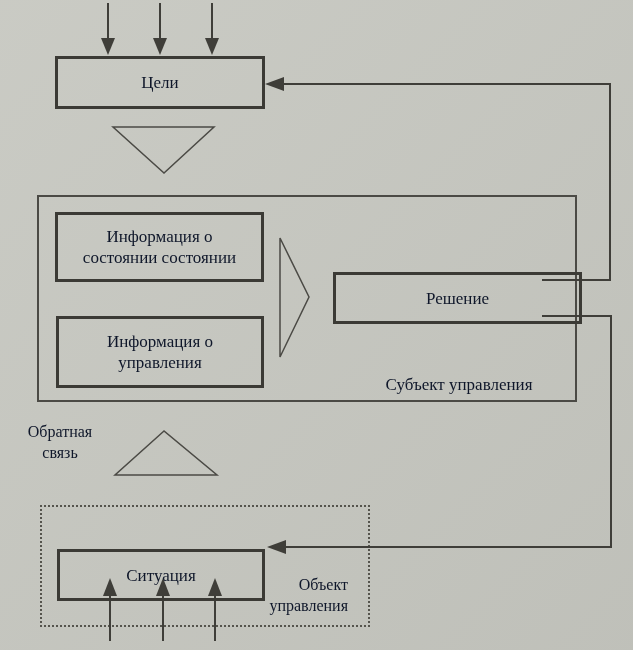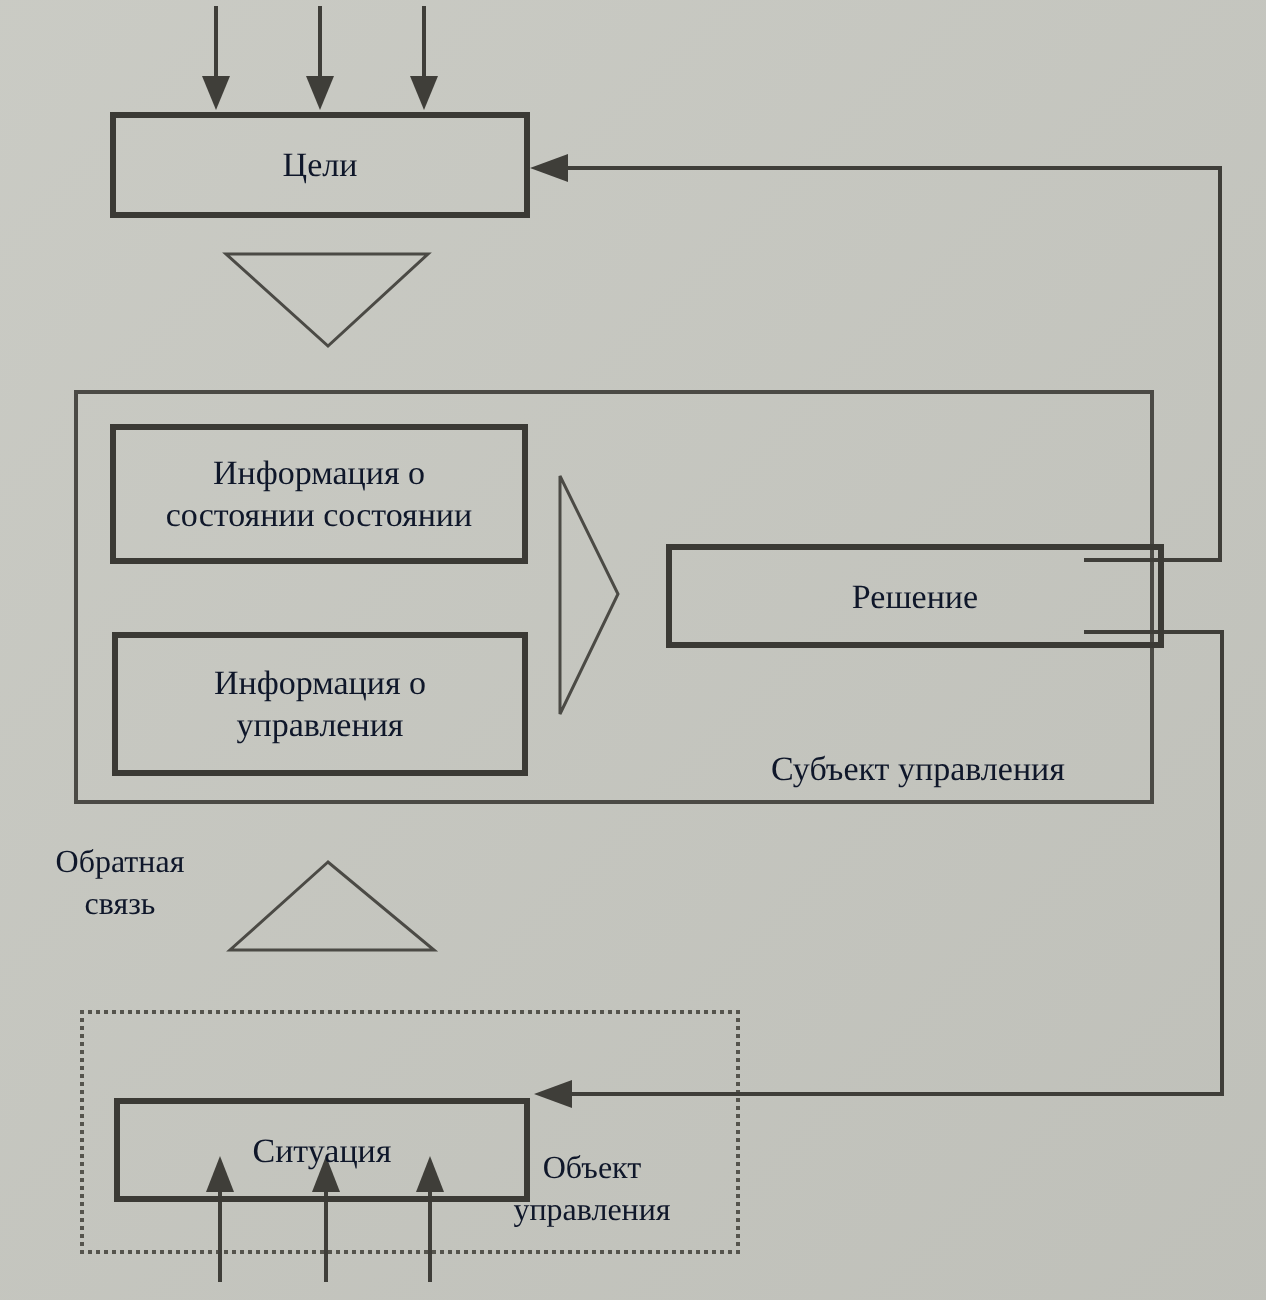--- a/index.html
+++ b/index.html
@@ -111,19 +111,19 @@
     <div>Ситуация</div>
   </div>
 
   <div class="lbl big" style="left:359px; top:374px; width:200px;">Субъект управления</div>
 
   <div class="lbl" style="left:12px; top:421px; width:96px;">
     <div>Обратная</div>
     <div>связь</div>
   </div>
 
-  <div class="lbl" style="left:244px; top:574px; width:104px;">
+  <div class="lbl" style="left:244px; top:574px; width:104px;text-align:right;">
     <div>Объект</div>
     <div>управления</div>
   </div>
 
 
 </div>
 
 </body></html>

